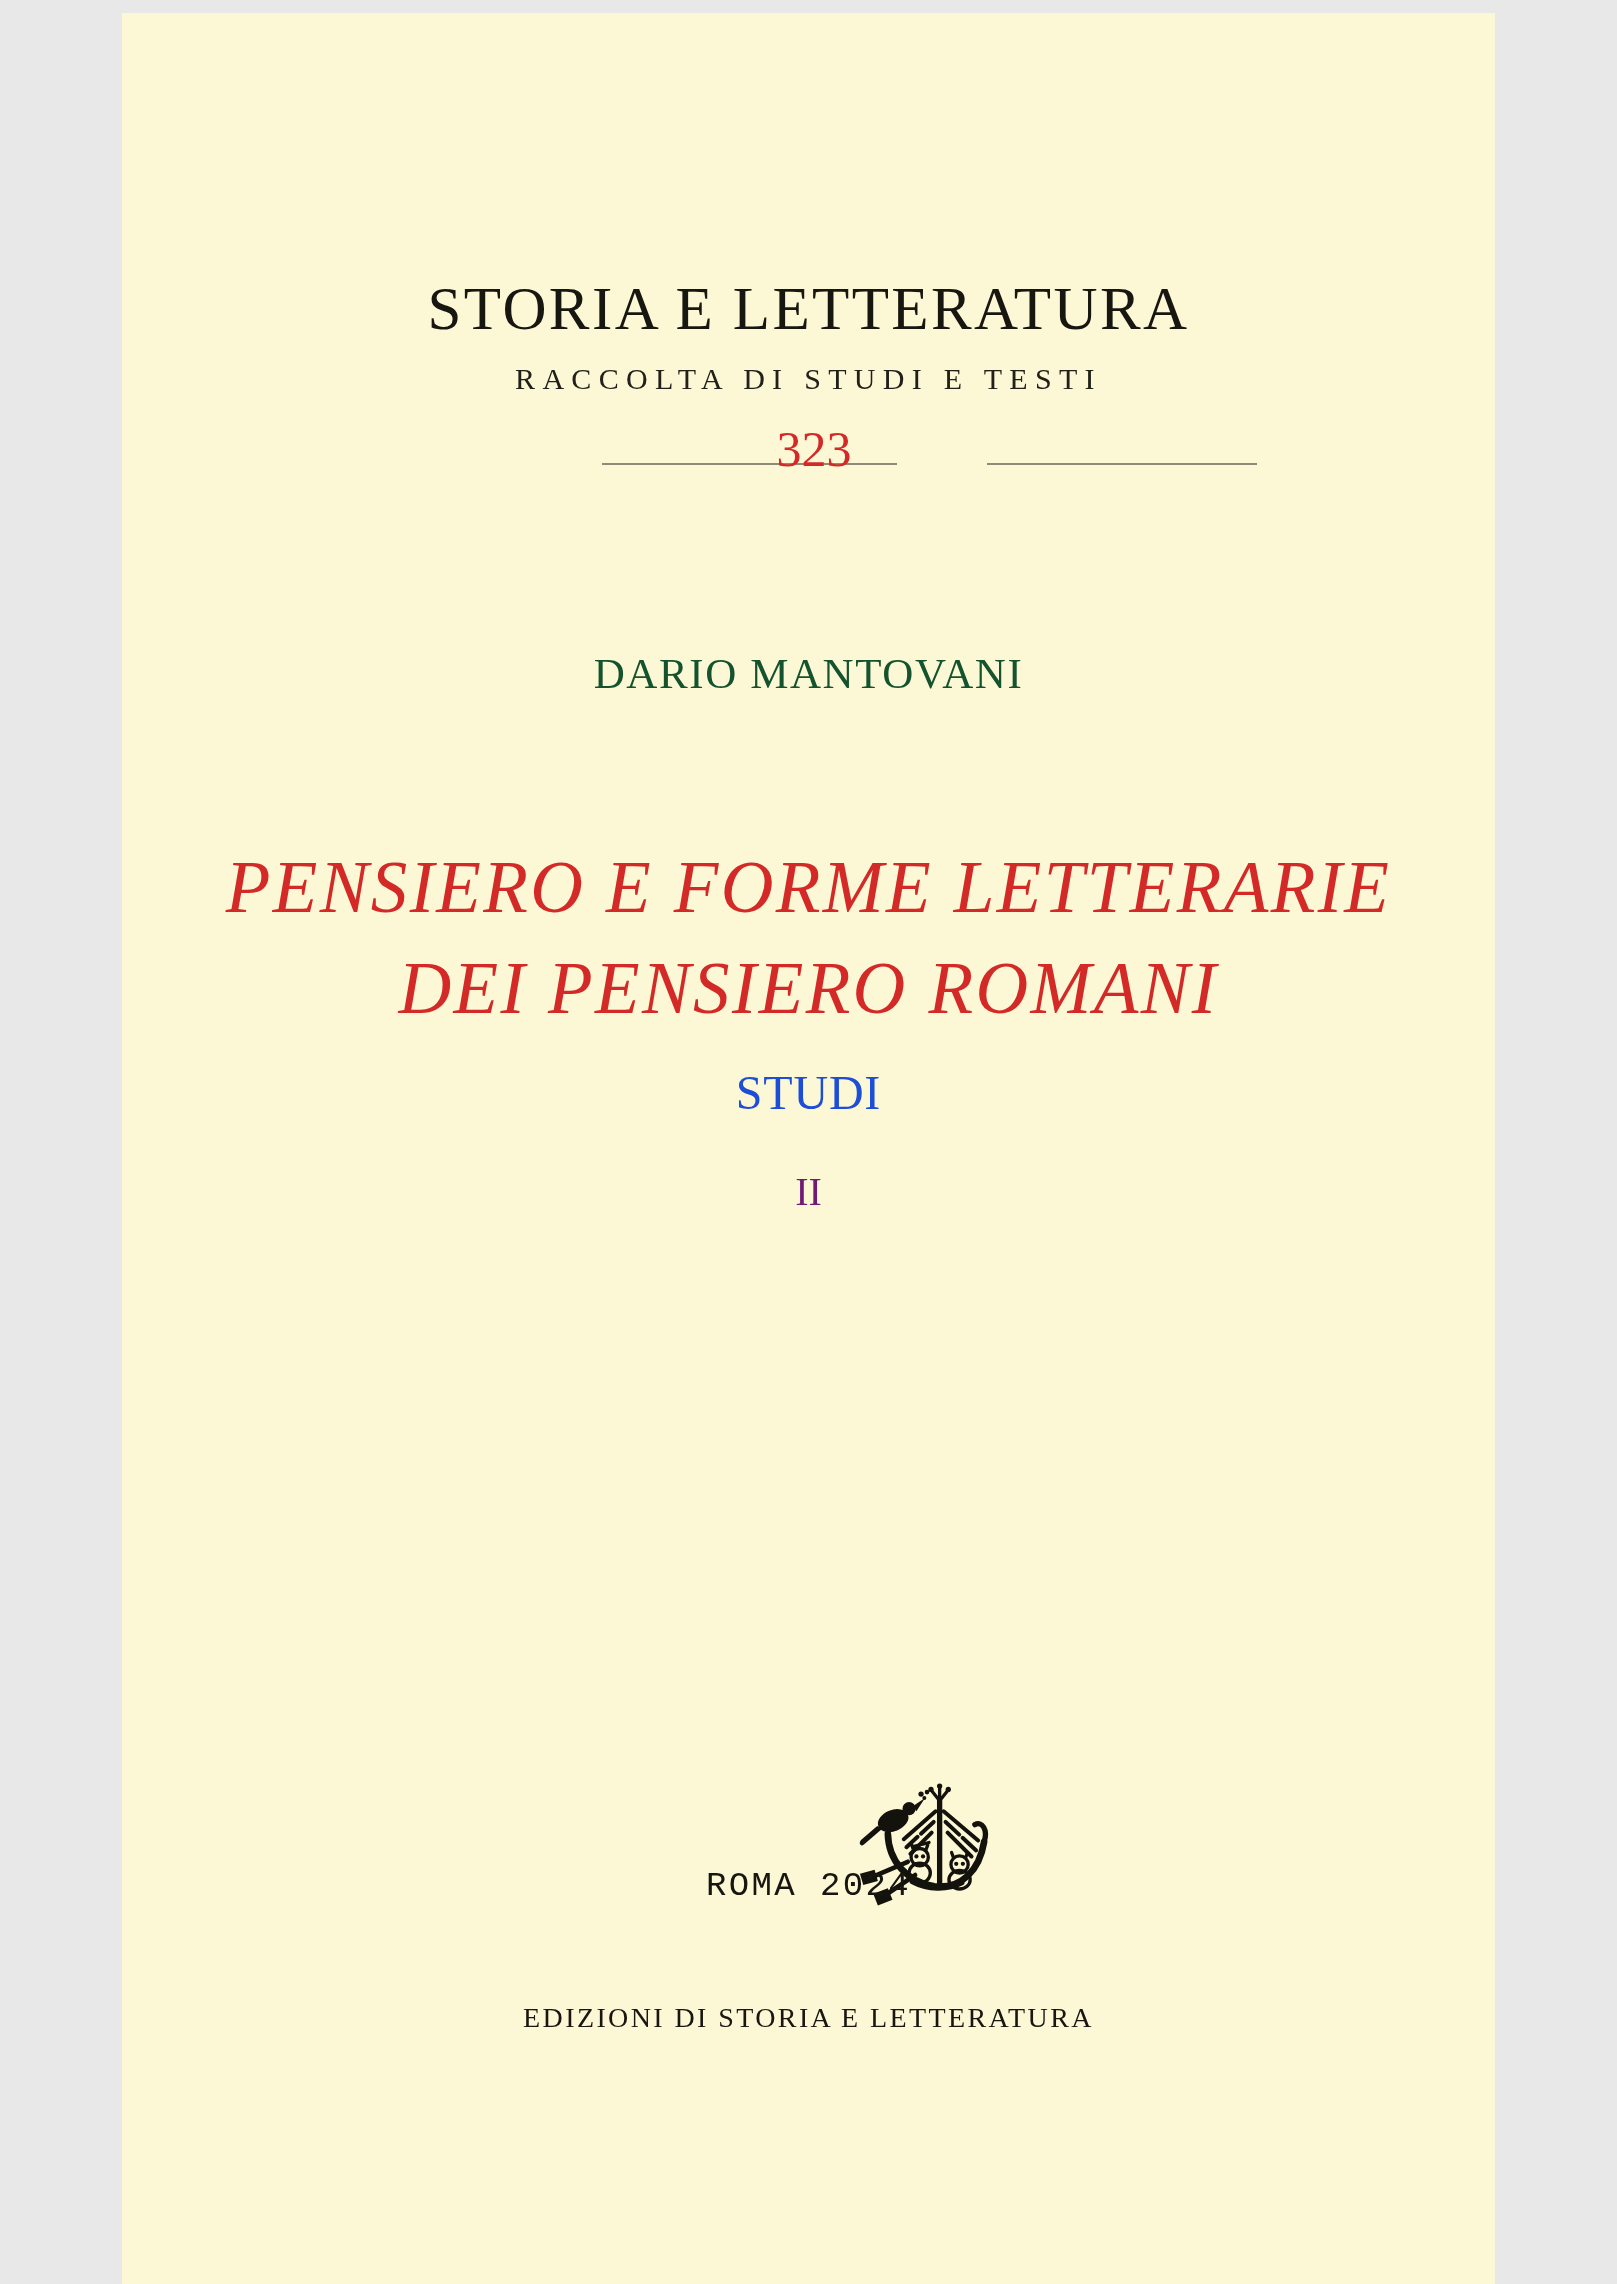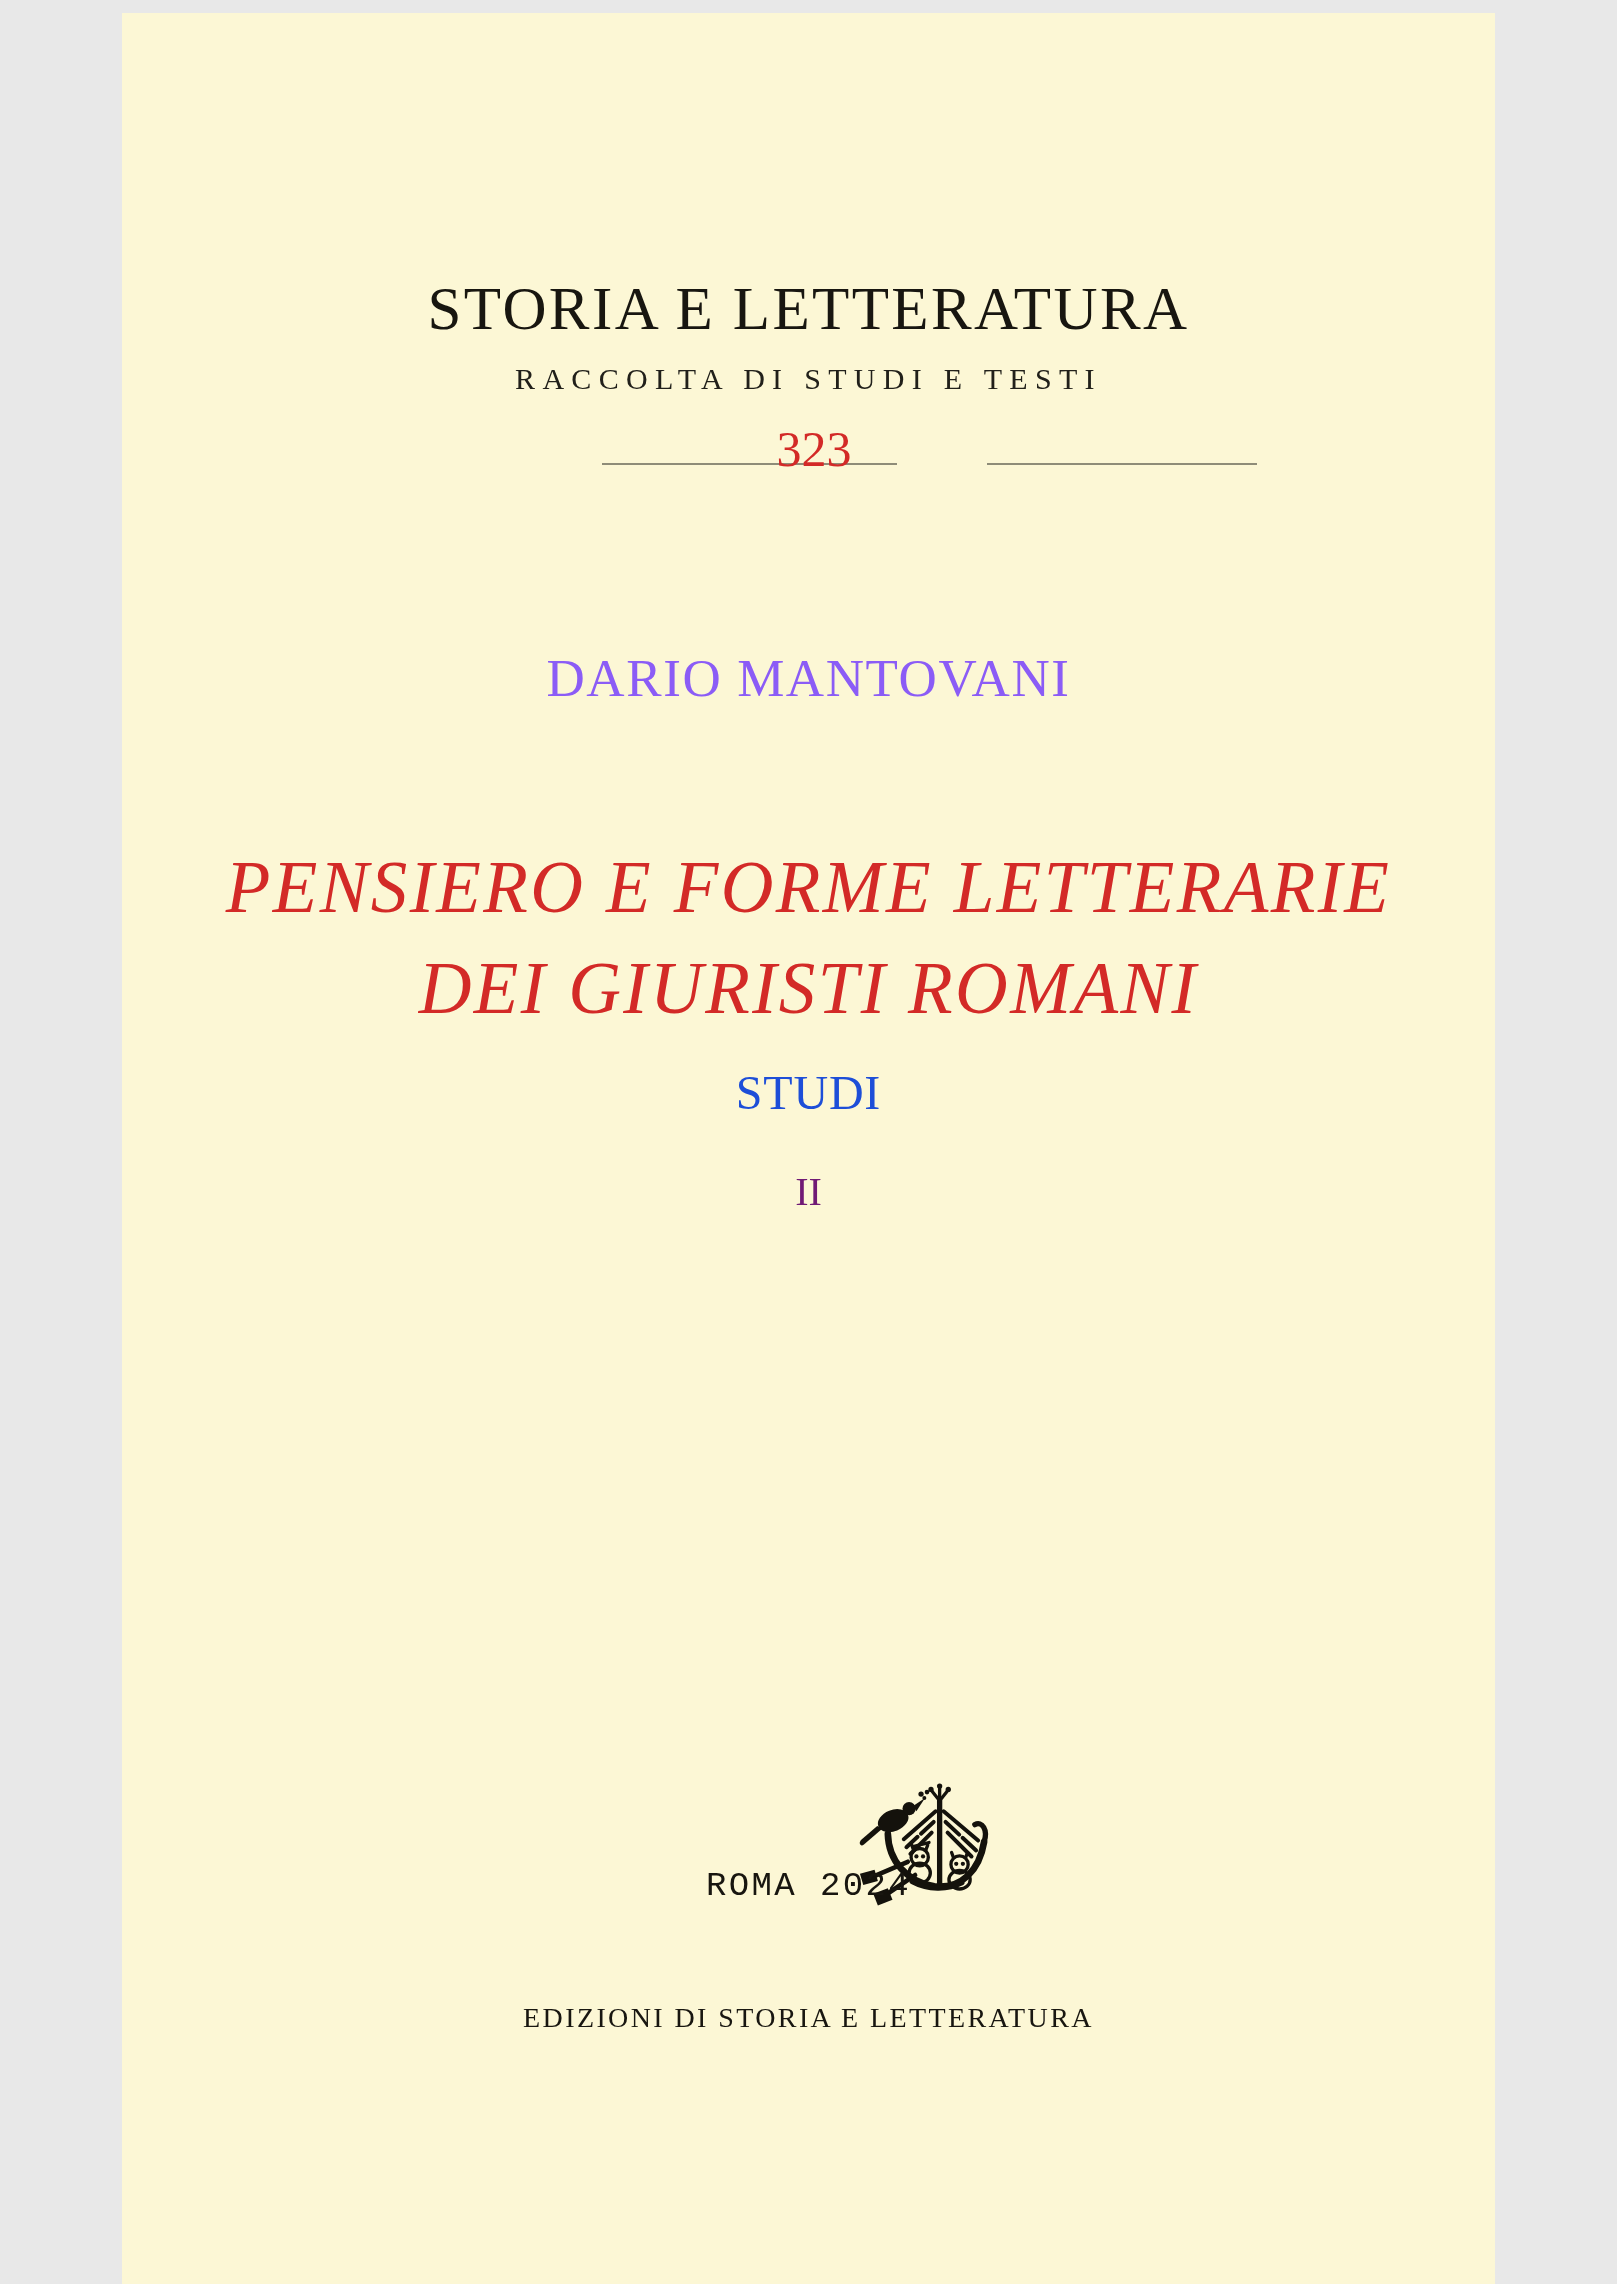--- a/index.html
+++ b/index.html
@@ -48,23 +48,23 @@
     position: absolute;
     height: 1.6px;
     background: #8e8c78;
     top: 450px;
   }
   .series-rule.left  { left: 480px;  width: 295px; }
   .series-rule.right { left: 865px; width: 270px; }
   
   .author-name {
     top: 639px;
-    font-size: 53px;
+    font-size: 43px;
     letter-spacing: 1.6px;
-    color: #8b5cf6;
+    color: #14532d;
   }
   
   .book-title {
     top: 824px;
     font-size: 73px;
     letter-spacing: 2.4px;
     color: #d32a27;
     line-height: 101px;
     font-style: italic;
   }
@@ -113,21 +113,21 @@
   <div class="series-rule left"></div>
 
   <div class="centered series-number">323</div>
 
   <div class="series-rule right"></div>
 
   <div class="centered author-name">DARIO MANTOVANI</div>
 
   <div class="centered book-title">
     <div>PENSIERO E FORME LETTERARIE</div>
-    <div>DEI GIURISTI ROMANI</div>
+    <div>DEI PENSIERO ROMANI</div>
   </div>
 
   <div class="centered book-subtitle">STUDI</div>
 
   <div class="centered volume-number">II</div>
 
   <div class="logo-wrap">
     <svg viewBox="0 0 250 200" width="166" height="145" fill="none" stroke="#14120c" stroke-linecap="round">
 
       <g stroke-width="6">

